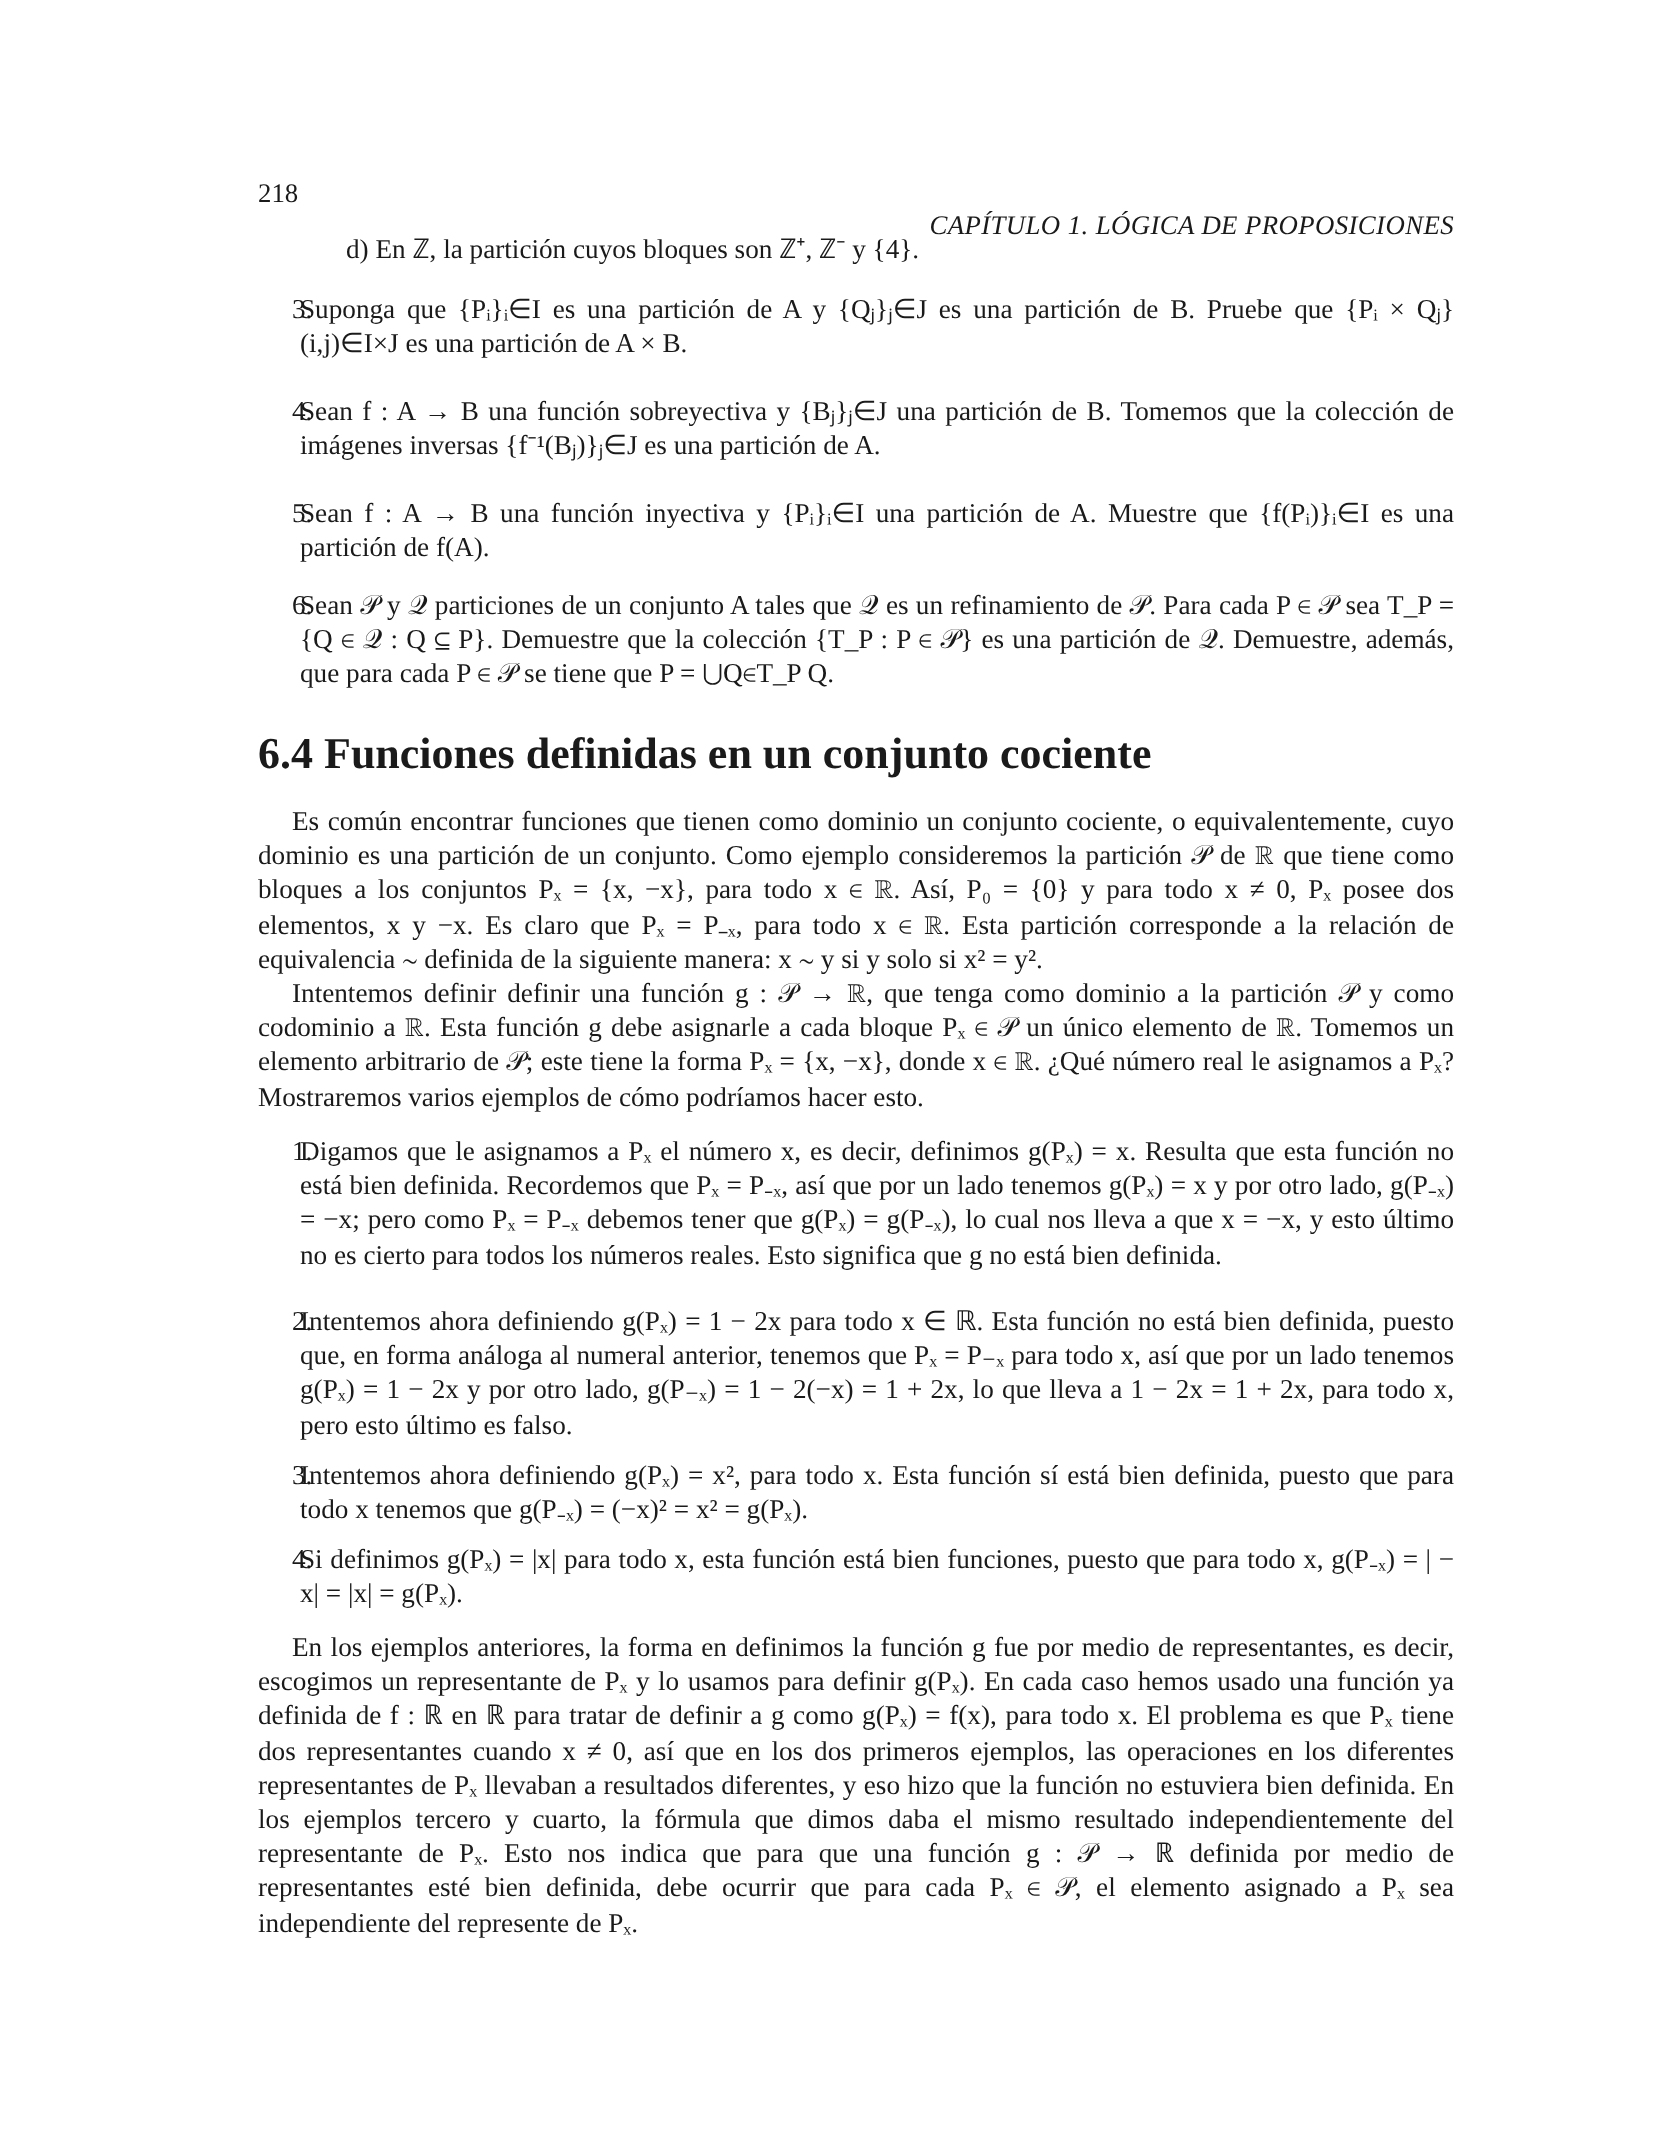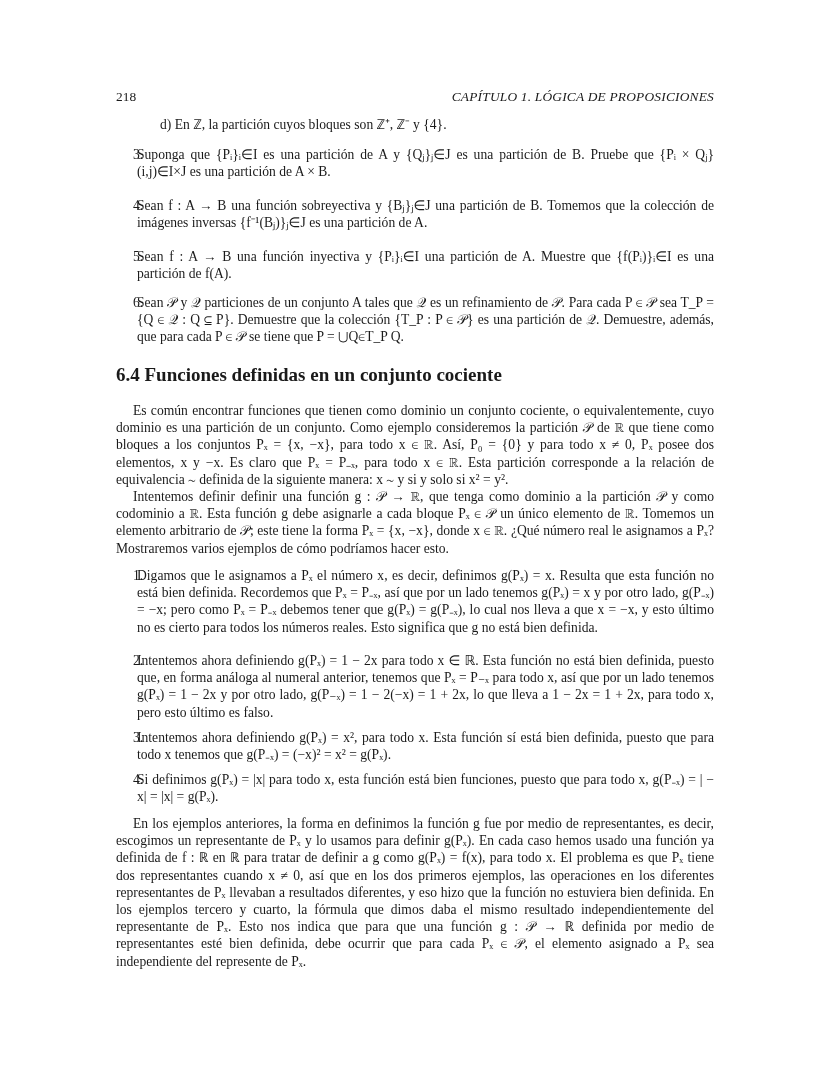--- a/index.html
+++ b/index.html
@@ -1,39 +1,39 @@
 <!DOCTYPE html>
 <html><head>
 <meta charset="utf-8">
 <style>
   html, body { margin: 0; padding: 0; background: #ffffff; }
   body {
     width: 828px; height: 1071px; overflow: hidden; position: relative;
     font-family: "DejaVu Serif", "Liberation Serif", serif;
     color: #1a1a1a;
   }
-  .page { position: absolute; left: 0; top: 0; width: 744px; height: 1071px; }
+  .page { position: absolute; left: 13px; top: 0; width: 744px; height: 1071px; }
   .header {
     position: absolute; left: 116px; top: 89px; width: 598px;
     font-size: 13.4px; display: flex; justify-content: space-between;
     font-family: "Liberation Serif", serif;
   }
-  .header .chap { font-style: italic; letter-spacing: 0.2px; }
+  .header .chap { font-style: italic; letter-spacing: 0.2px; margin-top: 16px; }
   .body-text {
     position: absolute; left: 116px; width: 598px;
     font-family: Liberation Serif, serif;
     font-size: 13.6px; line-height: 17.2px; text-align: justify;
   }
   .item { position: absolute; left: 133px; width: 581px; font-family: "Liberation Serif", serif; font-size: 13.6px; line-height: 17.2px; text-align: justify; }
   .item .num { position: absolute; left: 0; top: 0; width: 16px; }
   .item .txt { margin-left: 4px; display: block; }
   .subitem { position: absolute; left: 160px; width: 554px; font-family: "Liberation Serif", serif; font-size: 13.6px; line-height: 17.2px; }
   .section-title {
     position: absolute; left: 116px; top: 364px;
-    font-family: "Liberation Serif", serif; font-weight: bold; font-size: 19px; text-align: right;
+    font-family: "Liberation Serif", serif; font-weight: bold; font-size: 22px; text-align: right;
   }
   .indent { text-indent: 17px; }
 </style>
 </head>
 <body>
 
 <div class="page">
 
   <div class="header">
     <span>218</span>

